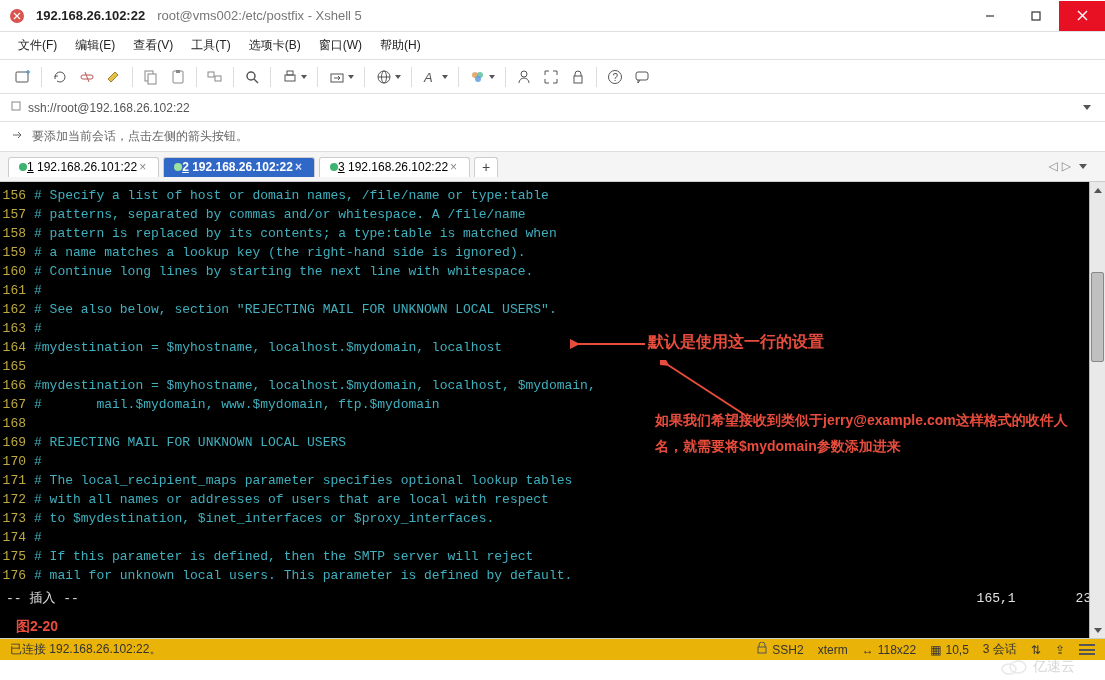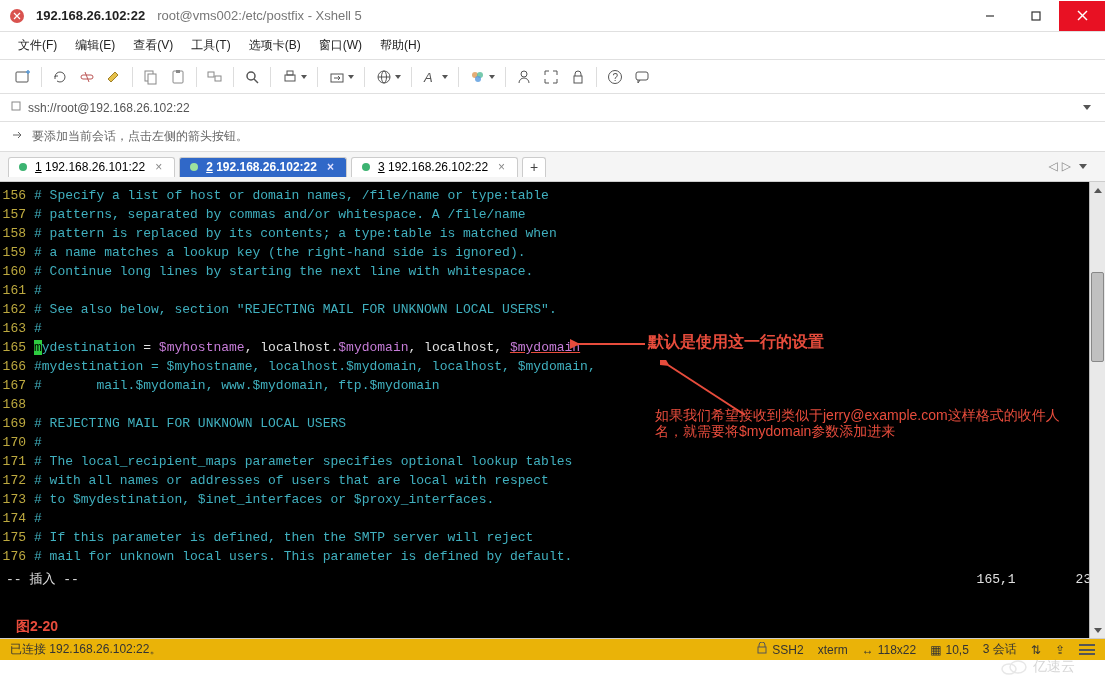--- a/index.html
+++ b/index.html
@@ -30,21 +30,21 @@
   .addrbar { height: 28px; display: flex; align-items: center; padding: 0 10px; border-bottom: 1px solid #e0e0e0; color: #555; gap: 6px; }
   .addrbar input { border: none; outline: none; font-size: 12px; color: #555; flex: 0 0 auto; width: 300px; background: transparent; }
   .dd-arrow { margin-left: auto; width: 16px; height: 16px; display: flex; align-items: center; justify-content: center; }
   .dd-arrow::before { content: ''; width: 0; height: 0; border-left: 4px solid transparent; border-right: 4px solid transparent; border-top: 5px solid #555; }
   
   
   .hintbar { height: 30px; display: flex; align-items: center; padding: 0 10px; gap: 8px; color: #666; border-bottom: 1px solid #ddd; }
   
   
   .tabbar { height: 30px; display: flex; align-items: center; padding: 0 8px; background: #f5f5f5; border-bottom: 1px solid #ccc; position: relative; }
-  .tab { height: 20px; padding: 0 10px; display: flex; align-items: center; gap: 8px; font-size: 12px; border: 1px solid #ccc; border-bottom: none; background: #fff; margin-right: 4px; border-radius: 3px 3px 0 0; }
+  .tab { height: 20px; padding: 0 10px; display: flex; align-items: center; gap: 0; font-size: 12px; border: 1px solid #ccc; border-bottom: none; background: #fff; margin-right: 4px; border-radius: 3px 3px 0 0; }
   .tab .dot { width: 8px; height: 8px; border-radius: 50%; background: #3cb371; }
   .tab.active { background: #3068c8; color: #fff; font-weight: 700; }
   .tab.active .dot { background: #9de29d; }
   .tab .label { white-space: nowrap; }
   .tab .x { color: #888; padding: 0 2px; }
   .tab.active .x { color: #e0e0ff; }
   .tab.add { width: 24px; padding: 0; justify-content: center; font-size: 14px; color: #444; background: #fff; }
   .tab-nav { margin-left: auto; display: flex; gap: 4px; color: #888; padding-right: 6px; }
   .under { text-decoration: underline; }
   
@@ -66,21 +66,21 @@
   .txt { color: #e0e0e0; }
   .cursor-bg { background: #2ecc40; color: #000; }
   .underline-red { text-decoration: underline; text-decoration-color: #e74c3c; }
   .status-line { display: flex; color: #e0e0e0; padding: 0 6px; }
   .status-line .mode { flex: 0 0 auto; }
   .status-line .spacer { flex: 1; }
   .status-line .pos { margin-right: 60px; }
   
   
   .anno { position: absolute; color: #e74c3c; font-family: "Microsoft YaHei", sans-serif; font-size: 16px; font-weight: 700; pointer-events: none; }
-  .anno-text { position: absolute; color: #e74c3c; font-family: "Microsoft YaHei", sans-serif; font-size: 14px; font-weight: 400; line-height: 16px; }
+  .anno-text { position: absolute; color: #e74c3c; font-family: "Microsoft YaHei", sans-serif; font-size: 14px; font-weight: 700; line-height: 26px; }
   .arrow-svg { position: absolute; pointer-events: none; }
   .fig-label { position: absolute; left: 16px; bottom: 2px; color: #e74c3c; font-family: "Microsoft YaHei", sans-serif; font-size: 14px; font-weight: 700; }
   
   
   .statusbar { height: 22px; display: flex; align-items: center; padding: 0 10px; font-size: 12px; color: #333; border-top: 1px solid #ccc; background: #eab308; gap: 14px; }
   .statusbar .left { flex: 1; }
   .statusbar .seg { display: flex; align-items: center; gap: 4px; }
   .lock-icon svg, .arrows svg { width: 12px; height: 12px; }
   .watermark { position: absolute; right: 30px; bottom: 4px; opacity: 0.35; display: flex; align-items: center; gap: 6px; color: #888; font-size: 14px; }
   .watermark svg { width: 26px; height: 18px; }
@@ -294,21 +294,22 @@
 <div class="termwrap">
   <div class="term" id="term-lines">
         <div class="ln"><span class="gutter">156</span><span><span class="cmt"># Specify a list of host or domain names, /file/name or type:table</span></span></div>
         <div class="ln"><span class="gutter">157</span><span><span class="cmt"># patterns, separated by commas and/or whitespace. A /file/name</span></span></div>
         <div class="ln"><span class="gutter">158</span><span><span class="cmt"># pattern is replaced by its contents; a type:table is matched when</span></span></div>
         <div class="ln"><span class="gutter">159</span><span><span class="cmt"># a name matches a lookup key (the right-hand side is ignored).</span></span></div>
         <div class="ln"><span class="gutter">160</span><span><span class="cmt"># Continue long lines by starting the next line with whitespace.</span></span></div>
         <div class="ln"><span class="gutter">161</span><span><span class="cmt">#</span></span></div>
         <div class="ln"><span class="gutter">162</span><span><span class="cmt"># See also below, section "REJECTING MAIL FOR UNKNOWN LOCAL USERS".</span></span></div>
         <div class="ln"><span class="gutter">163</span><span><span class="cmt">#</span></span></div>
-        <div class="ln"><span class="gutter">165</span><span><span class="cursor-bg">m</span><span class="kw">ydestination</span><span class="txt"> = </span><span class="var">$myhostname</span><span class="txt">, localhost.</span><span class="var">$mydomain</span><span class="txt">, localhost, </span><span class="var underline-red">$mydomain</span></span></div>
+        <div class="ln"><span class="gutter">164</span><span><span class="cmt">#mydestination = $myhostname, localhost.$mydomain, localhost</span></span></div>
+        <div class="ln"><span class="gutter">165</span></div>
         <div class="ln"><span class="gutter">166</span><span><span class="cmt">#mydestination = $myhostname, localhost.$mydomain, localhost, $mydomain,</span></span></div>
         <div class="ln"><span class="gutter">167</span><span><span class="cmt">#       mail.$mydomain, www.$mydomain, ftp.$mydomain</span></span></div>
         <div class="ln"><span class="gutter">168</span><span></span></div>
         <div class="ln"><span class="gutter">169</span><span><span class="cmt"># REJECTING MAIL FOR UNKNOWN LOCAL USERS</span></span></div>
         <div class="ln"><span class="gutter">170</span><span><span class="cmt">#</span></span></div>
         <div class="ln"><span class="gutter">171</span><span><span class="cmt"># The local_recipient_maps parameter specifies optional lookup tables</span></span></div>
         <div class="ln"><span class="gutter">172</span><span><span class="cmt"># with all names or addresses of users that are local with respect</span></span></div>
         <div class="ln"><span class="gutter">173</span><span><span class="cmt"># to $mydestination, $inet_interfaces or $proxy_interfaces.</span></span></div>
         <div class="ln"><span class="gutter">174</span><span><span class="cmt">#</span></span></div>
         <div class="ln"><span class="gutter">175</span><span><span class="cmt"># If this parameter is defined, then the SMTP server will reject</span></span></div>

